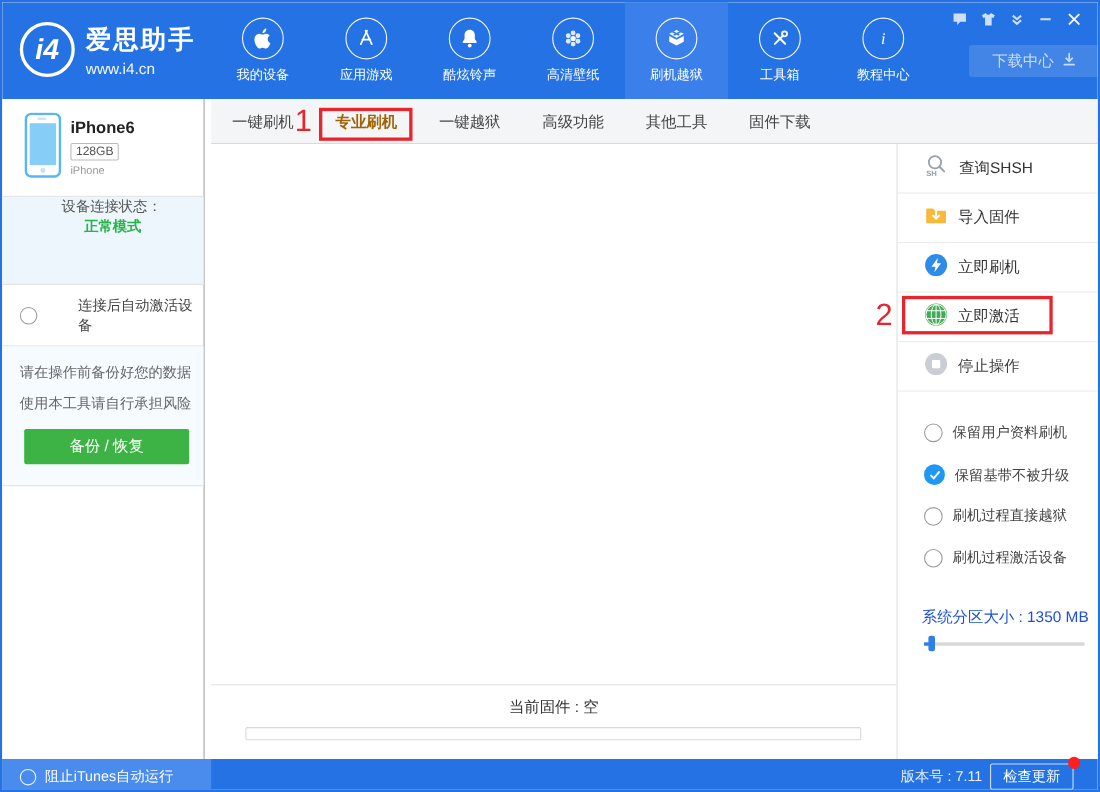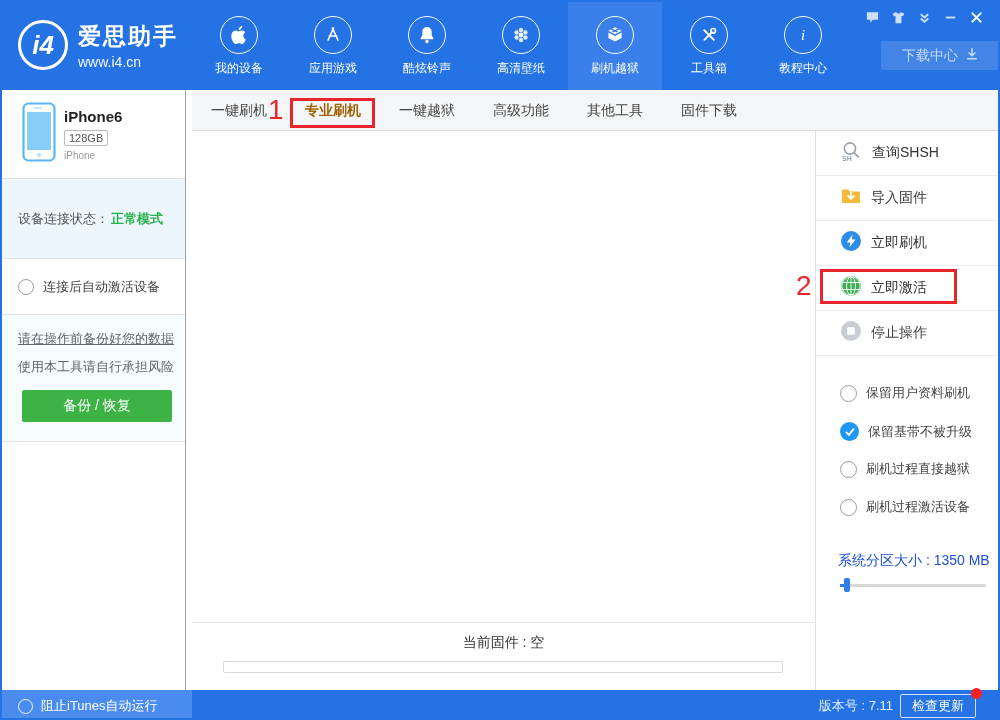--- a/index.html
+++ b/index.html
@@ -43,28 +43,28 @@
   
   .ann-num { position:absolute; color:#e8252c; font-size:28px; line-height:28px; z-index:60; }
   .ann-box { position:absolute; border:3px solid #e8252c; z-index:55; pointer-events:none; }
 
   
   .sidebar { position:absolute; left:0; top:88px; width:184px; height:600px;
              background:#fff; border-right:1px solid #a3a3a3; }
   .sb-device { position:absolute; left:0; top:0; width:100%; height:89px; border-bottom:1px solid #e3e3e3; }
   .sb-status { position:absolute; left:0; top:89px; width:100%; height:80px;
                background:#ecf6fc; border-bottom:1px solid #e3e3e3;
-               display:flex; align-items:center; padding-left:16px; font-size:13px; color:#555; }
+               display:flex; align-items:center; padding-left:16px; font-size:13px; color:#555;flex-direction:column; }
   .sb-status b { color:#28b24a; margin-left:2px; font-size:13px; }
   .sb-auto { position:absolute; left:0; top:169px; width:100%; height:56px; border-bottom:1px solid #e3e3e3;
-             display:flex; align-items:center; padding-left:16px; }
+             display:flex; align-items:center; padding-left:16px;gap:28px; }
   .sb-warn { position:absolute; left:0; top:225px; width:100%; height:127px;
              background:#f5fbfe; border-bottom:1px solid #e3e3e3; }
   .warn-line { font-size:13px; color:#666; margin:0 0 0 16px; line-height:28px; }
-  .warn-line:first-child { margin-top:10px;text-decoration:underline; }
+  .warn-line:first-child { margin-top:10px; }
   .backup-btn { position:absolute; left:20px; top:75px; width:150px; height:32px;
                 background:#3cb344; color:#fff; font-size:14px; border:none; border-radius:2px;
                 display:flex; align-items:center; justify-content:center; cursor:pointer; }
   .device-name { position:absolute; left:62px; top:18px; font-size:15px; font-weight:bold; color:#222; }
   .capacity-badge { position:absolute; left:62px; top:40px; font-size:11px; color:#555;
                     border:1px solid #bbb; border-radius:2px; padding:1px 4px; }
   .device-model { position:absolute; left:62px; top:60px; font-size:10px; color:#9a9a9a; }
   .phone-icon { position:absolute; left:20px; top:12px; }
 
   .radio { width:16px; height:16px; border:1.5px solid #9c9c9c; border-radius:50%;

